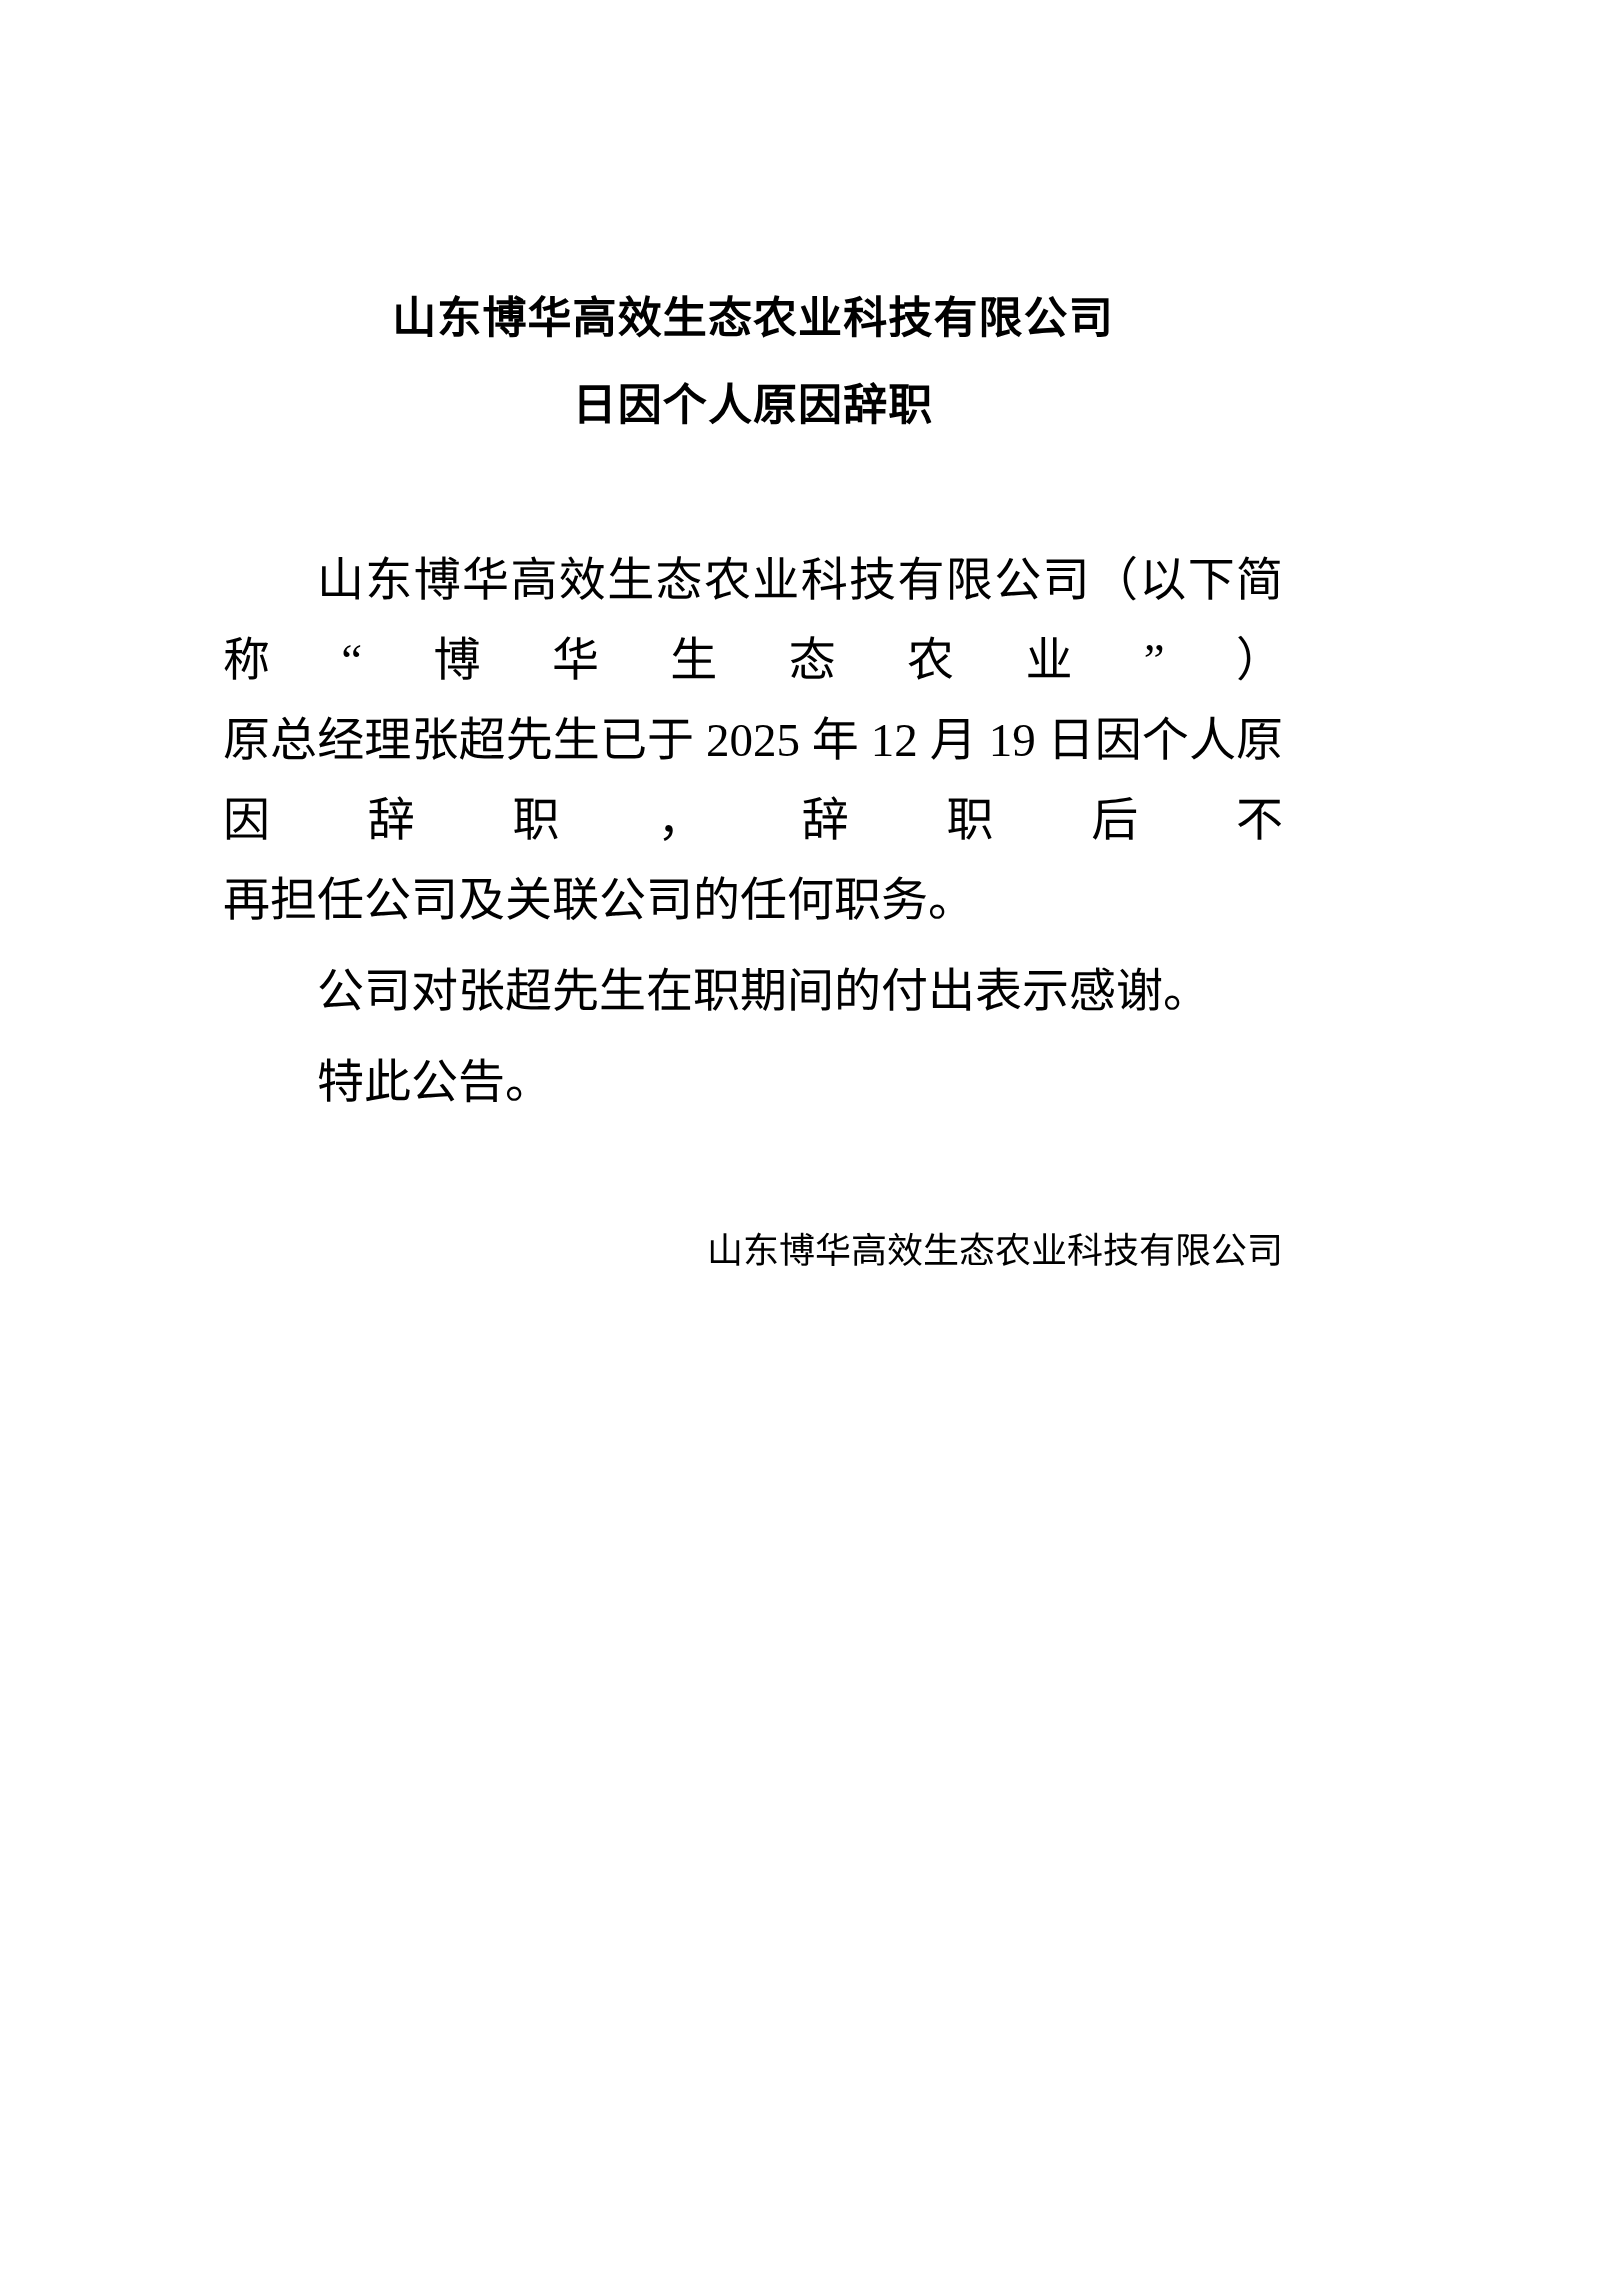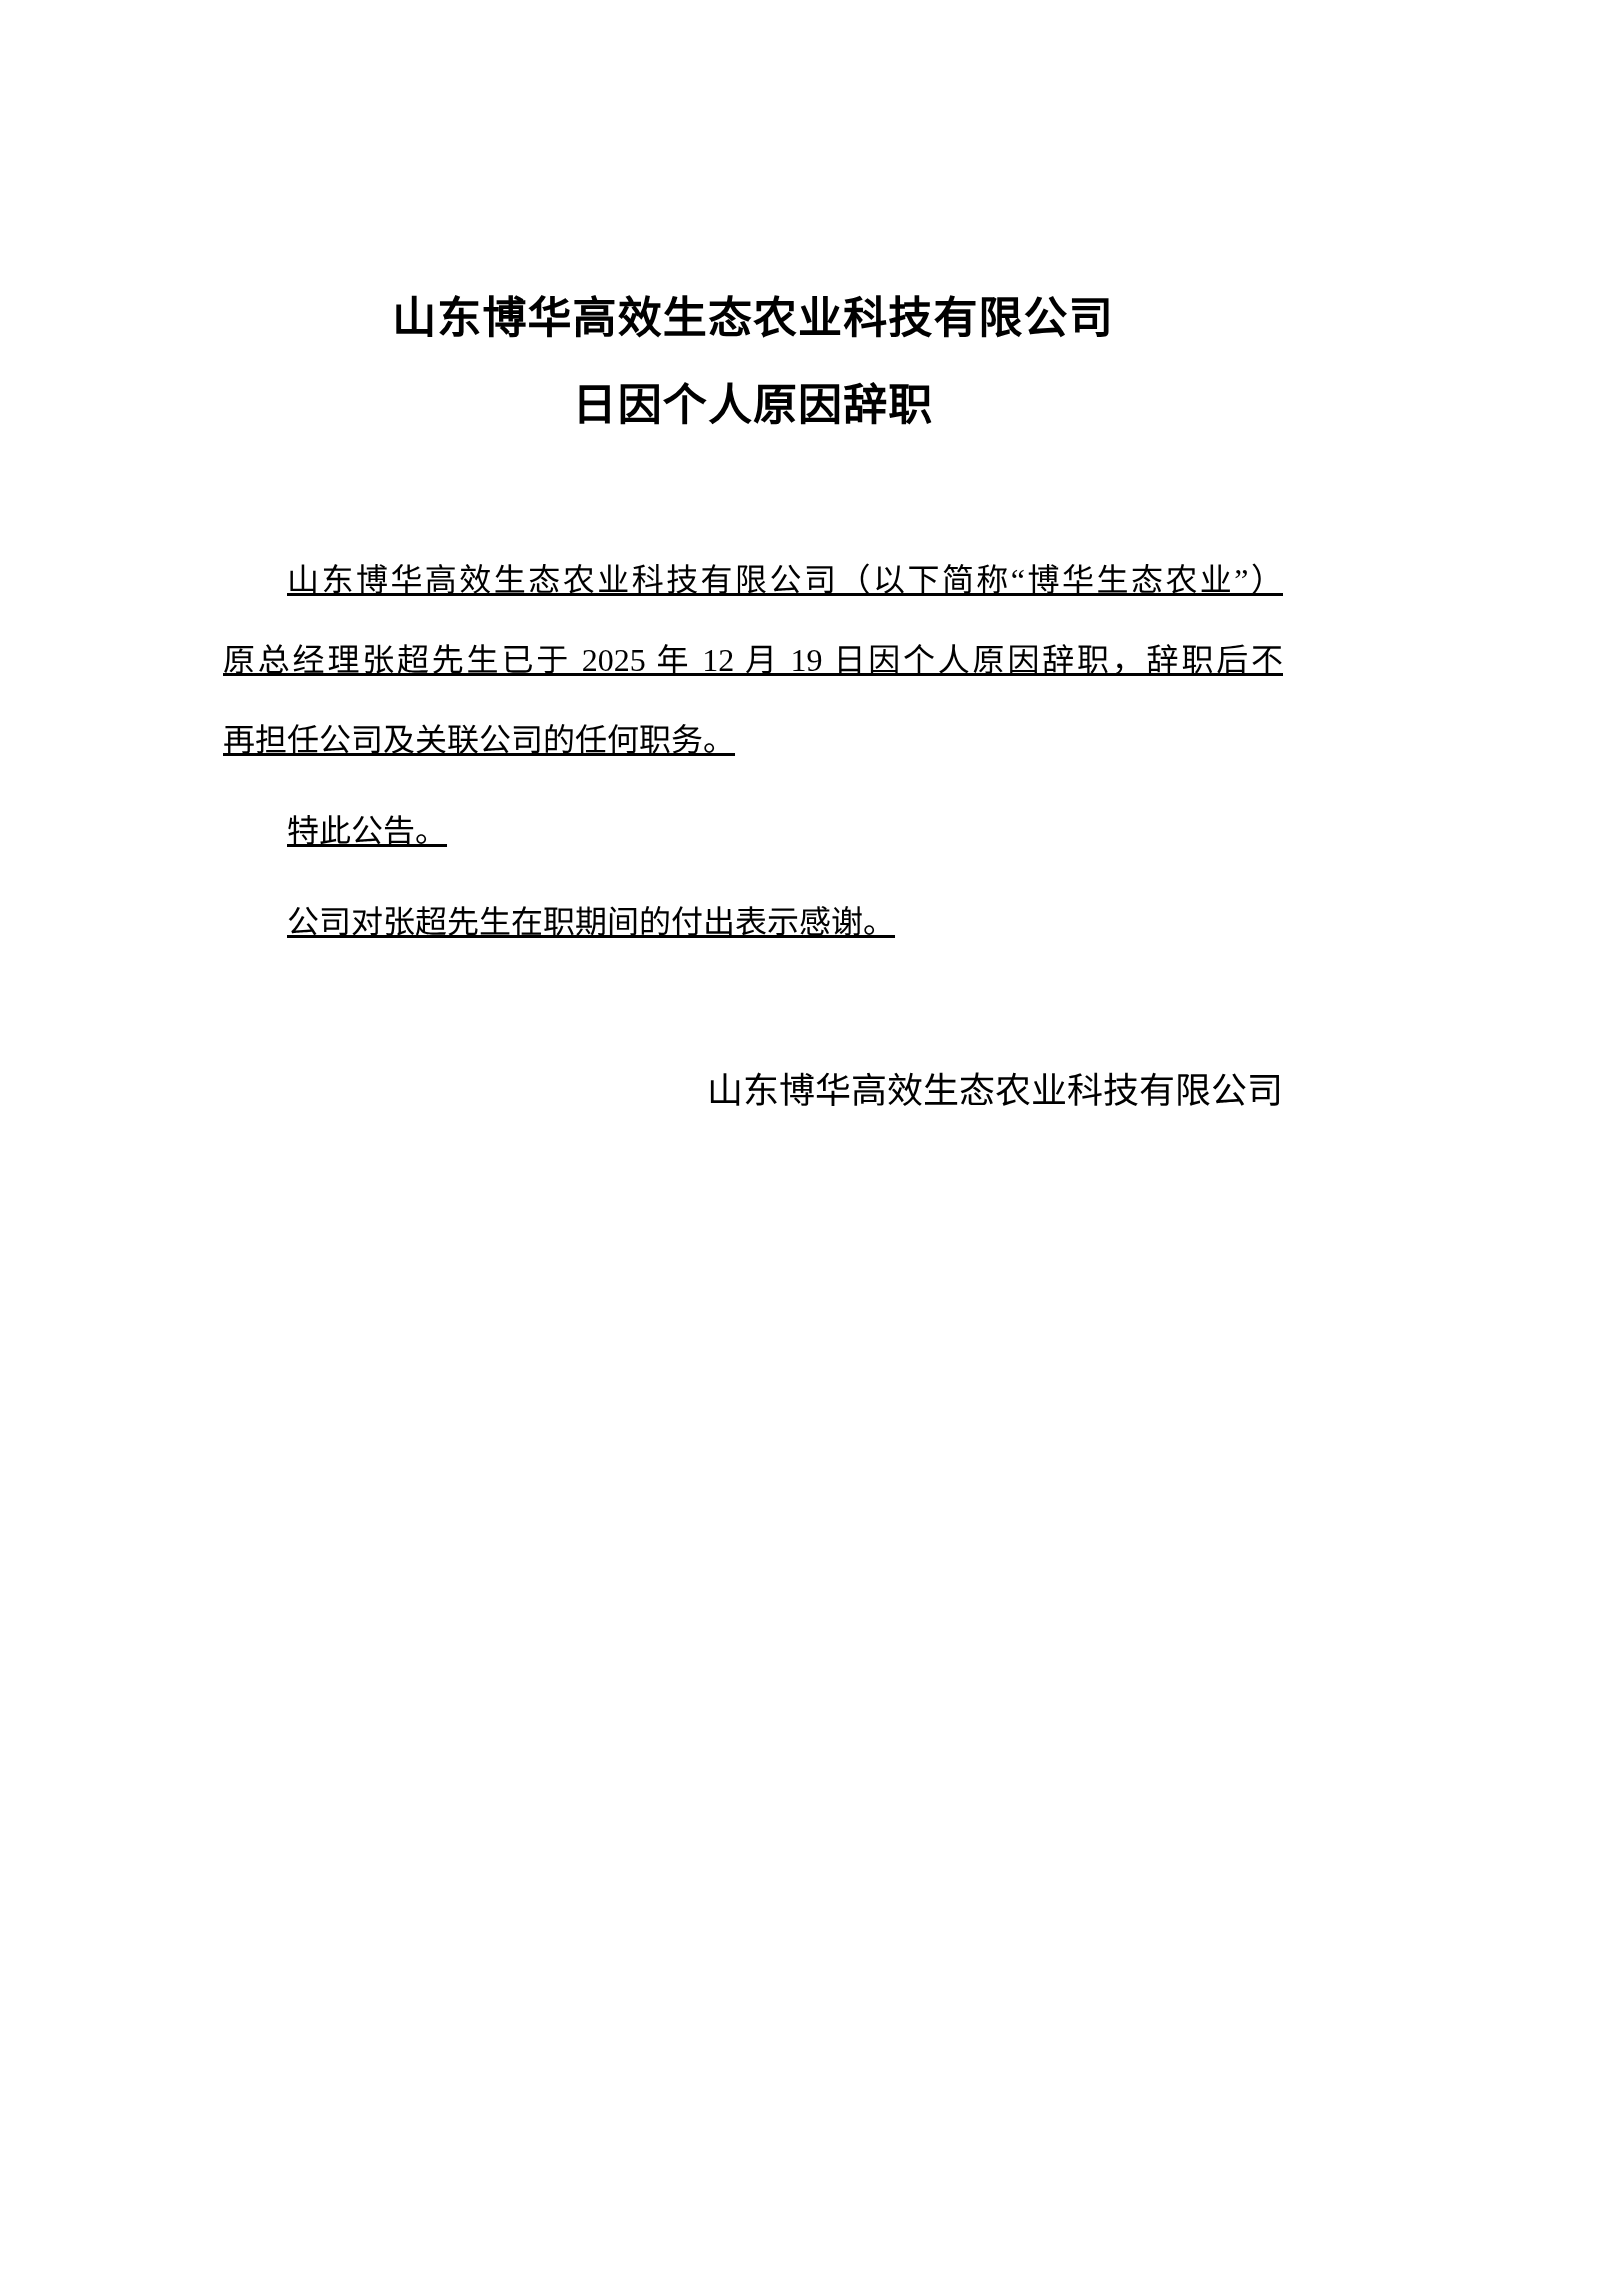--- a/index.html
+++ b/index.html
@@ -24,24 +24,23 @@
     padding-top: 275px;
     text-align: center;
     font-weight: bold;
     font-size: 44px;
     line-height: 87px;
     letter-spacing: 1.1px;
   }
   
   .doc-body {
     margin-top: 91px;
-    font-size: 32px;
+    font-size: 47px;
     line-height: 80px;
     text-align: justify;
-    text-decoration: underline;
   }
   .doc-body .para {
     margin: 0 0 11px 0;
   }
   .line {
     display: block;
   }
   .line.indent {
     text-indent: 2em;
   }
@@ -78,23 +77,23 @@
       <div class="line">日因个人原因辞职</div>
     </div>
 
     <div class="doc-body">
       <div class="para">
         <span class="line indent stretch">山东博华高效生态农业科技有限公司（以下简称“博华生态农业”）</span>
         <span class="line stretch">原总经理张超先生已于 2025 年 12 月 19 日因个人原因辞职，辞职后不</span>
         <span class="line">再担任公司及关联公司的任何职务。</span>
       </div>
 
+      <p class="para indent-first">公司对张超先生在职期间的付出表示感谢。</p>
+
       <p class="para indent-first">特此公告。</p>
-
-      <p class="para indent-first">公司对张超先生在职期间的付出表示感谢。</p>
     </div>
 
     <div class="doc-signature">
       <span class="sig-line company">山东博华高效生态农业科技有限公司</span>
     </div>
 
   </div>
 </div>
 
 

